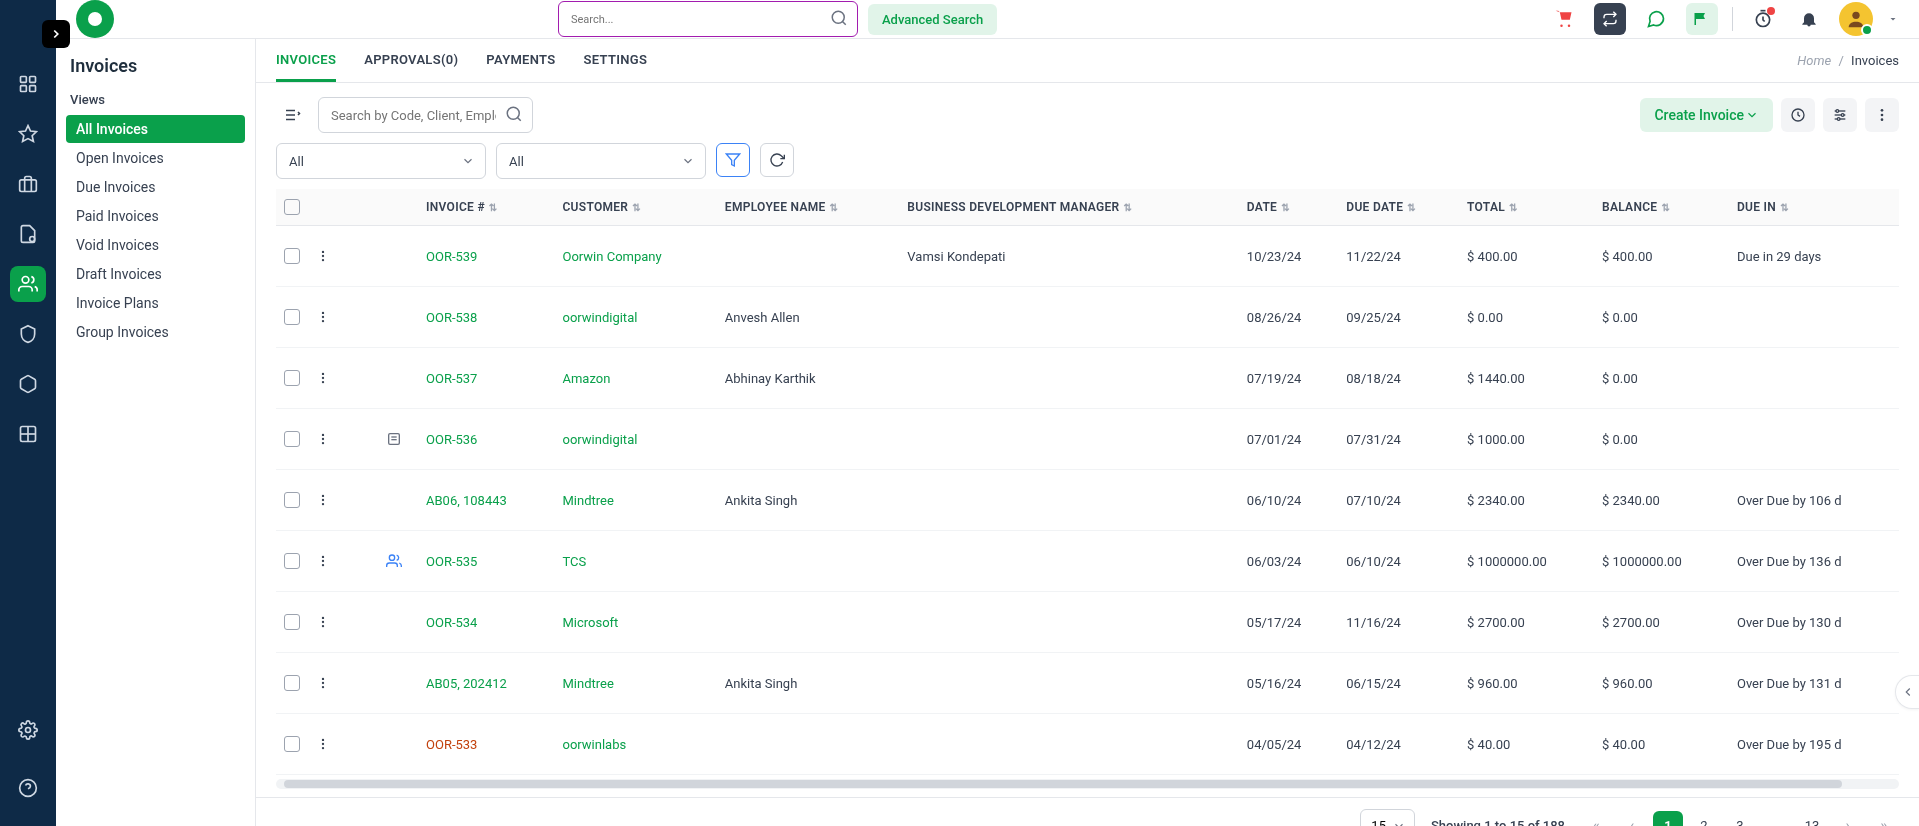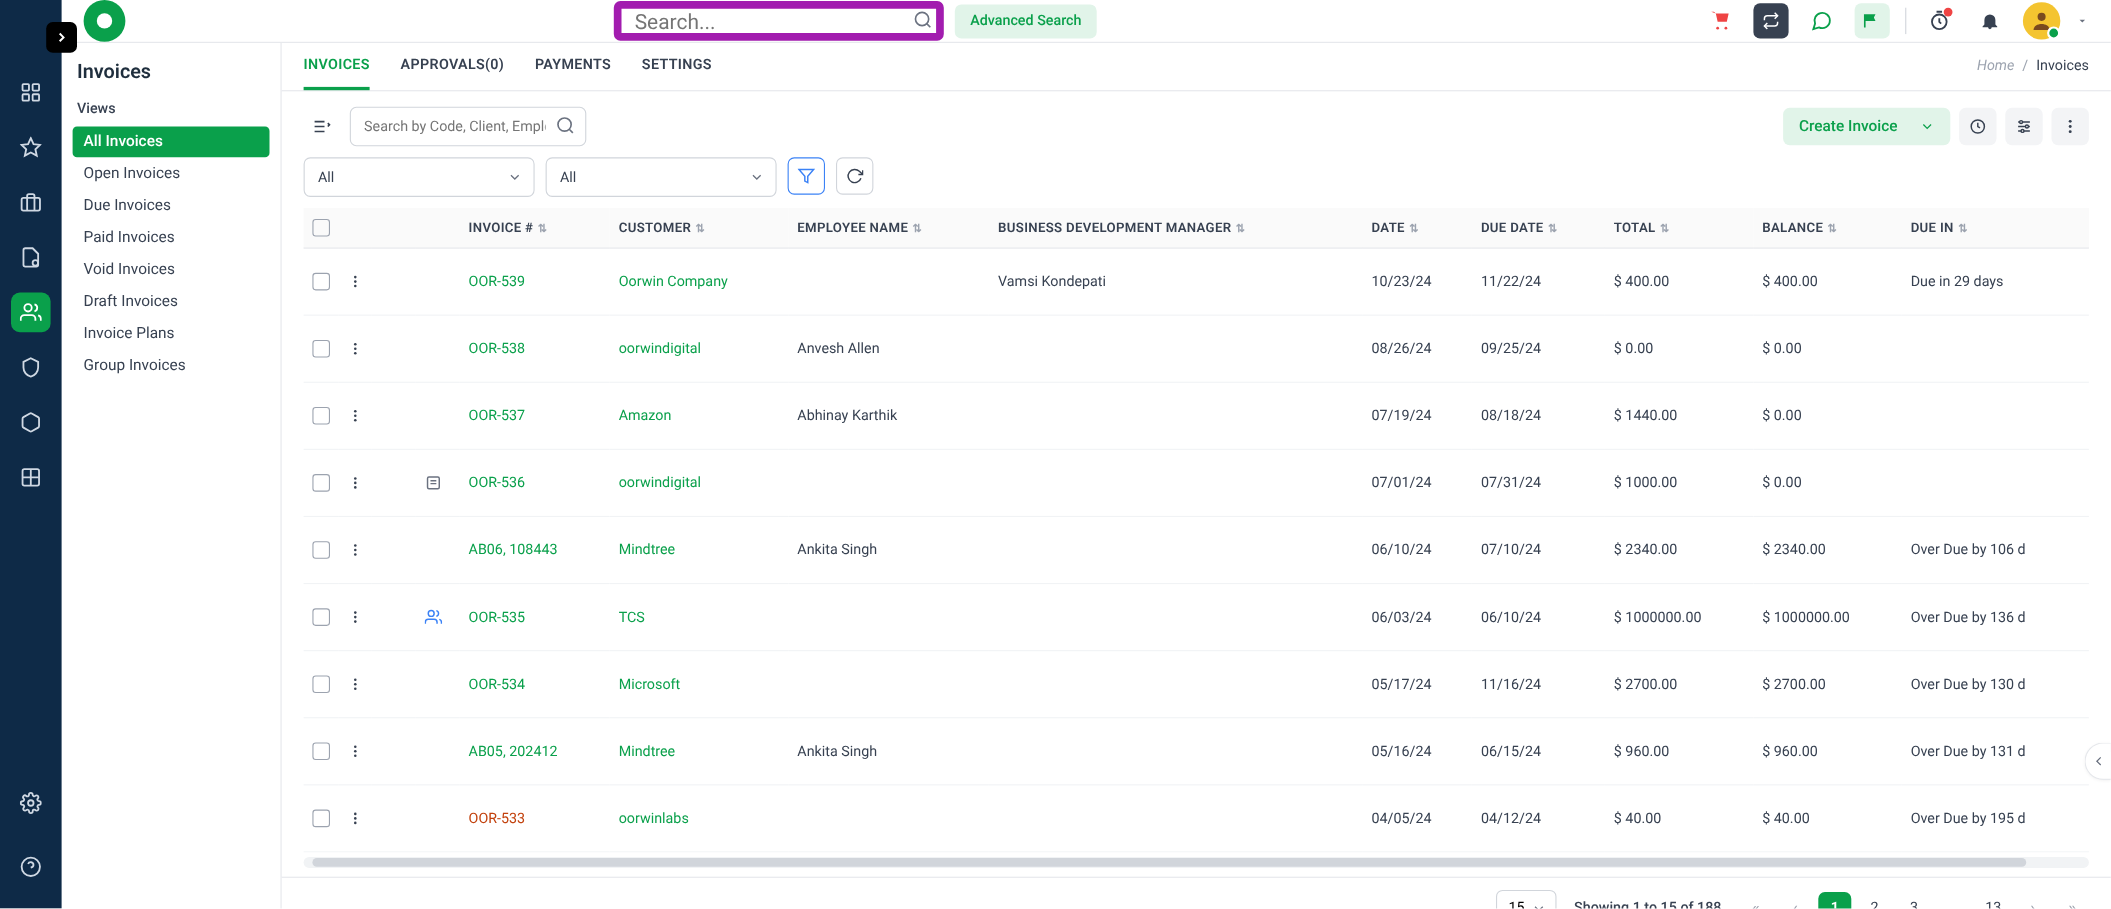--- a/index.html
+++ b/index.html
@@ -14,21 +14,21 @@
 .rail-bottom { margin-top: auto; margin-bottom: 20px; display: flex; flex-direction: column; gap: 12px; align-items: center; }
 
 
 .main { flex: 1; display: flex; flex-direction: column; }
 
 
 .top-bar { height: 56px; border-bottom: 1px solid #e5e7eb; display: flex; align-items: center; padding: 0 20px; gap: 12px; }
 .logo-circle { width: 38px; height: 38px; background: #0aa04b; border-radius: 50%; display: flex; align-items: center; justify-content: center; margin-right: 12px; }
 .logo-circle .inner { width: 14px; height: 14px; background: #fff; border-radius: 50%; }
 .top-search-wrap { margin-left: 420px; display: flex; gap: 10px; align-items: center; }
-.top-search { width: 300px; height: 36px; border: 7px solid #a21caf; border-radius: 6px; padding: 0 36px 0 12px; font-size: 19px; position: relative; }
+.top-search { width: 300px; height: 36px; border: 1px solid #a21caf; border-radius: 6px; padding: 0 36px 0 12px; font-size: 11px; position: relative; }
 .top-search-box { position: relative; }
 .top-search-box .s-icon { position: absolute; right: 10px; top: 8px; color: #6b7280; }
 .adv-search { background: #e1f4e9; color: #0aa04b; border: none; padding: 8px 14px; border-radius: 6px; font-size: 13px; font-weight: 500; cursor: pointer; }
 .top-right { margin-left: auto; display: flex; align-items: center; gap: 14px; }
 .top-icon { width: 32px; height: 32px; display: flex; align-items: center; justify-content: center; border-radius: 6px; color: #374151; cursor: pointer; position: relative; }
 .top-icon.dark { background: #374151; color: #fff; }
 .top-icon.green-border { background: #e1f4e9; color: #0aa04b; }
 .top-icon .dot { position: absolute; top: 4px; right: 4px; width: 8px; height: 8px; background: #ef4444; border-radius: 50%; }
 .avatar { width: 34px; height: 34px; border-radius: 50%; background: #f4c430; display: flex; align-items: center; justify-content: center; position: relative; }
 .avatar .status { position: absolute; bottom: 0; right: 0; width: 12px; height: 12px; background: #0aa04b; border: 2px solid #fff; border-radius: 50%; }
@@ -54,21 +54,21 @@
 .breadcrumb { margin-left: auto; font-size: 13px; color: #9ca3af; }
 .breadcrumb .current { color: #374151; }
 
 
 .toolbar { padding: 14px 20px 0; display: flex; align-items: center; gap: 10px; }
 .icon-btn { width: 32px; height: 32px; border: 1px solid #d1d5db; border-radius: 6px; display: flex; align-items: center; justify-content: center; cursor: pointer; color: #374151; }
 .icon-btn.plain { border: none; }
 .toolbar-search-box { position: relative; }
 .toolbar-search { width: 215px; height: 36px; border: 1px solid #d1d5db; border-radius: 6px; padding: 0 36px 0 12px; font-size: 13px; }
 .toolbar-search-box .s-icon { position: absolute; right: 10px; top: 8px; color: #6b7280; }
-.create-btn { background: #e1f4e9; color: #0aa04b; border: none; padding: 5px 14px; border-radius: 6px; font-size: 14px; font-weight: 500; cursor: pointer; display: flex; align-items: center; gap: 20px; }
+.create-btn { background: #e1f4e9; color: #0aa04b; border: none; padding: 5px 14px; border-radius: 6px; font-size: 14px; font-weight: 500; cursor: pointer; display: flex; align-items: center; gap: 1px; }
 .toolbar-right { margin-left: auto; display: flex; gap: 8px; }
 .gray-icon-btn { width: 34px; height: 34px; background: #f3f4f6; border-radius: 6px; display: flex; align-items: center; justify-content: center; cursor: pointer; color: #374151; }
 
 
 .filter-row { padding: 10px 20px; display: flex; gap: 10px; }
 .select-box { height: 36px; border: 1px solid #d1d5db; border-radius: 6px; padding: 0 32px 0 12px; font-size: 13px; color: #374151; min-width: 210px; background: #fff; position: relative; display: flex; align-items: center; cursor: pointer; }
 .select-box .chev { position: absolute; right: 10px; color: #6b7280; }
 .filter-icon-btn { width: 34px; height: 34px; border: 1px solid #3b82f6; border-radius: 6px; display: flex; align-items: center; justify-content: center; cursor: pointer; color: #3b82f6; }
 .refresh-btn { width: 34px; height: 34px; border: 1px solid #d1d5db; border-radius: 6px; display: flex; align-items: center; justify-content: center; cursor: pointer; color: #374151; }
 

